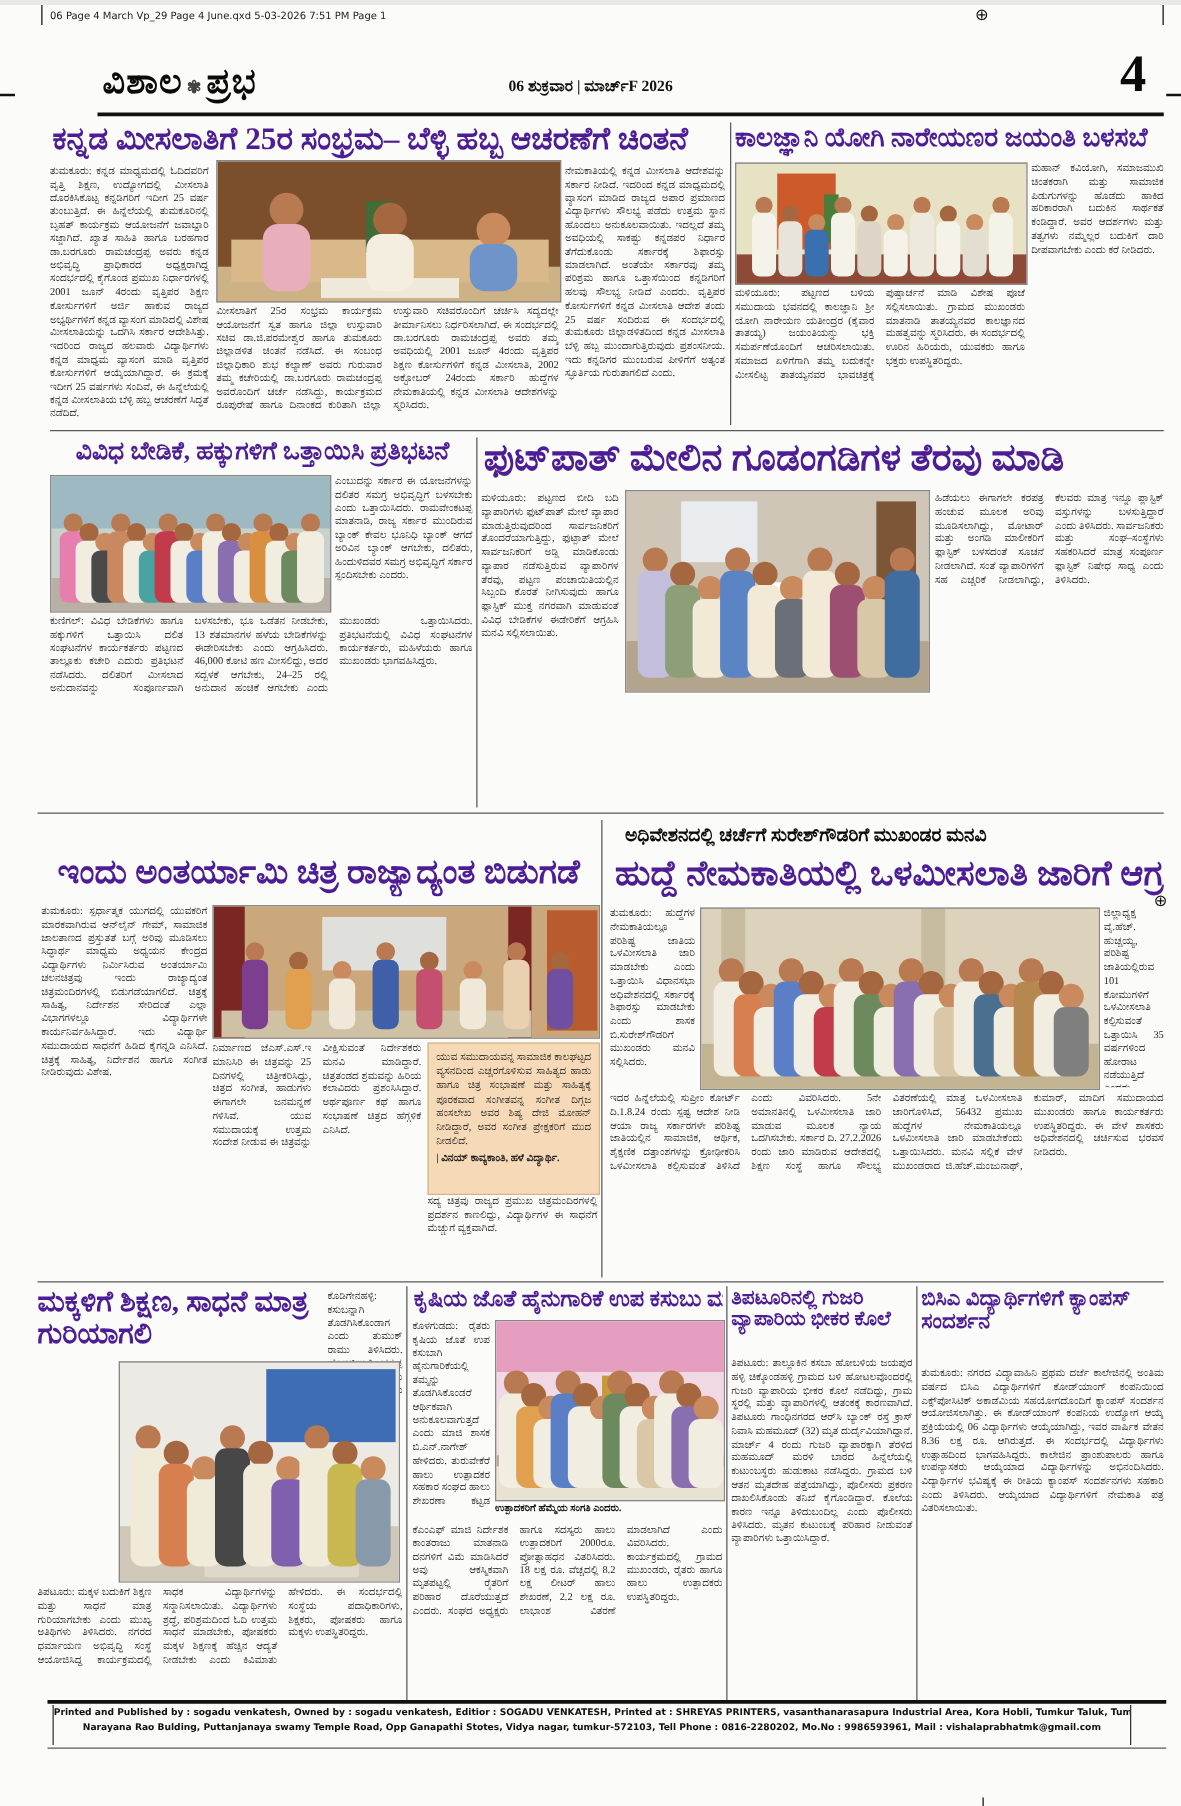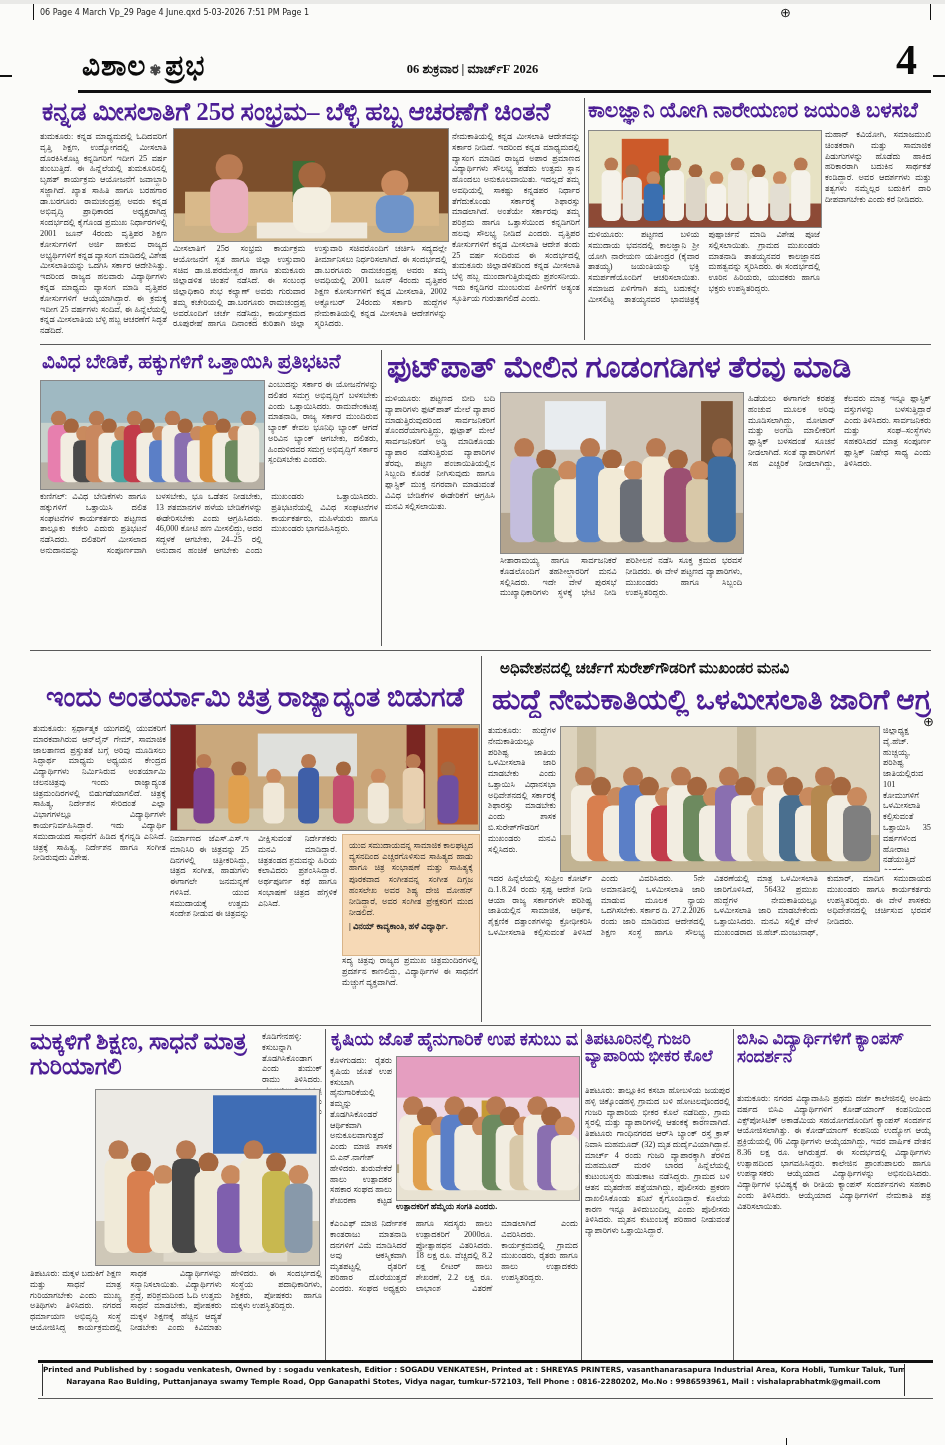--- a/index.html
+++ b/index.html
@@ -97,21 +97,21 @@
         <rect x="181.106" y="52.87100000000001" width="19.208" height="37.239999999999995" rx="6.174" fill="#e3ded2"></rect>
         <circle cx="211.77000000000004" cy="33.32" r="6.86" fill="#b97a52"></circle>
         <rect x="202.16600000000005" y="39.151" width="19.208" height="50.96" rx="6.174" fill="#f5f2ea"></rect>
       </svg></div>
   <div class="abs body-text" style="left:825px;top:126px;width:106px;height:210px;">ಮಹಾನ್ ಕವಿಯೋಗಿ, ಸಮಾಜಮುಖಿ ಚಿಂತಕರಾಗಿ ಮತ್ತು ಸಾಮಾಜಿಕ ಪಿಡುಗುಗಳನ್ನು ಹೊಡೆದು ಹಾಕಿದ ಹರಿಕಾರರಾಗಿ ಬದುಕಿನ ಸಾರ್ಥಕತೆ ಕಂಡಿದ್ದಾರೆ. ಅವರ ಆದರ್ಶಗಳು ಮತ್ತು ತತ್ವಗಳು ನಮ್ಮೆಲ್ಲರ ಬದುಕಿಗೆ ದಾರಿ ದೀಪವಾಗಬೇಕು ಎಂದು ಕರೆ ನೀಡಿದರು.</div>
   <div class="abs body-text cols-2" style="left:588px;top:226px;width:232px;height:110px;">ಮಳಿಯೂರು: ಪಟ್ಟಣದ ಬಳಿಯ ಸಮುದಾಯ ಭವನದಲ್ಲಿ ಕಾಲಜ್ಞಾನಿ ಶ್ರೀ ಯೋಗಿ ನಾರೇಯಣ ಯತೀಂದ್ರರ (ಕೈವಾರ ತಾತಯ್ಯ) ಜಯಂತಿಯನ್ನು ಭಕ್ತಿ ಸಮರ್ಪಣೆಯೊಂದಿಗೆ ಆಚರಿಸಲಾಯಿತು. ಸಮಾಜದ ಏಳಿಗೆಗಾಗಿ ತಮ್ಮ ಬದುಕನ್ನೇ ಮೀಸಲಿಟ್ಟ ತಾತಯ್ಯನವರ ಭಾವಚಿತ್ರಕ್ಕೆ ಪುಷ್ಪಾರ್ಚನೆ ಮಾಡಿ ವಿಶೇಷ ಪೂಜೆ ಸಲ್ಲಿಸಲಾಯಿತು. ಗ್ರಾಮದ ಮುಖಂಡರು ಮಾತನಾಡಿ ತಾತಯ್ಯನವರ ಕಾಲಜ್ಞಾನದ ಮಹತ್ವವನ್ನು ಸ್ಮರಿಸಿದರು. ಈ ಸಂದರ್ಭದಲ್ಲಿ ಊರಿನ ಹಿರಿಯರು, ಯುವಕರು ಹಾಗೂ ಭಕ್ತರು ಉಪಸ್ಥಿತರಿದ್ದರು.</div>
 
   <div class="abs divider-v" style="left:584px;top:94px;height:242px;"></div>
   <div class="abs divider-h" style="left:40px;top:340px;width:891px;"></div>
 
-  <div class="abs headline" style="left:42px;top:347px;width:336px;height:26px;font-size:20px;">ವಿವಿಧ ಬೇಡಿಕೆ, ಹಕ್ಕುಗಳಿಗೆ ಒತ್ತಾಯಿಸಿ ಪ್ರತಿಭಟನೆ</div>
+  <div class="abs headline" style="left:42px;top:347px;width:336px;height:26px;font-size:20px;text-align:center;">ವಿವಿಧ ಬೇಡಿಕೆ, ಹಕ್ಕುಗಳಿಗೆ ಒತ್ತಾಯಿಸಿ ಪ್ರತಿಭಟನೆ</div>
   <div class="abs photo" style="left:40px;top:376px;width:223px;height:108px;"><svg xmlns="http://www.w3.org/2000/svg" width="225" height="110">
         <rect width="225" height="110" fill="#c8d2cc"></rect>
         <rect y="81.4" width="225" height="28.6" fill="#b7b0a4"></rect>
         <rect x="0" y="0" width="225" height="41.8" fill="#9fb9c2"></rect>
         <rect x="83.25" y="63.8" width="24.75" height="24.2" fill="#d03c34"></rect>
         <rect x="74.25" y="59.400000000000006" width="11.25" height="14.3" fill="#2b4ea0"></rect>
         <circle cx="17.578125" cy="37.400000000000006" r="7.700000000000001" fill="#b97a52"></circle>
         <rect x="6.798124999999999" y="43.94500000000001" width="21.560000000000002" height="57.2" rx="6.9300000000000015" fill="#e77fae"></rect>
         <circle cx="30.234375000000004" cy="45.1" r="7.700000000000001" fill="#a5673f"></circle>
         <rect x="19.454375000000002" y="51.645" width="21.560000000000002" height="49.50000000000001" rx="6.9300000000000015" fill="#f2ede1"></rect>
@@ -170,21 +170,20 @@
         <circle cx="154.94000000000003" cy="55.080000000000005" r="10" fill="#b97a52"></circle>
         <rect x="140.94000000000003" y="63.580000000000005" width="28" height="85.57999999999998" rx="9" fill="#f2ead6"></rect>
         <circle cx="176.90000000000003" cy="66.42" r="10" fill="#a5673f"></circle>
         <rect x="162.90000000000003" y="74.92" width="28" height="74.24" rx="9" fill="#9c4f72"></rect>
         <circle cx="198.86" cy="77.76" r="10" fill="#c98a5e"></circle>
         <rect x="184.86" y="86.26" width="28" height="62.89999999999999" rx="9" fill="#d8c8a8"></rect>
         <circle cx="220.82000000000002" cy="55.080000000000005" r="10" fill="#b97a52"></circle>
         <rect x="206.82000000000002" y="63.580000000000005" width="28" height="85.57999999999998" rx="9" fill="#3f6d9f"></rect>
       </svg></div>
   <div class="abs body-text cols-2" style="left:748px;top:390px;width:183px;height:250px;">ಹಿಡೆಯಲು ಈಗಾಗಲೇ ಕರಪತ್ರ ಹಂಚುವ ಮೂಲಕ ಅರಿವು ಮೂಡಿಸಲಾಗಿದ್ದು, ಮೋಟಾರ್ ಮತ್ತು ಅಂಗಡಿ ಮಾಲೀಕರಿಗೆ ಪ್ಲಾಸ್ಟಿಕ್ ಬಳಸದಂತೆ ಸೂಚನೆ ನೀಡಲಾಗಿದೆ. ಸಂತೆ ವ್ಯಾಪಾರಿಗಳಿಗೆ ಸಹ ಎಚ್ಚರಿಕೆ ನೀಡಲಾಗಿದ್ದು, ಕೆಲವರು ಮಾತ್ರ ಇನ್ನೂ ಪ್ಲಾಸ್ಟಿಕ್ ವಸ್ತುಗಳನ್ನು ಬಳಸುತ್ತಿದ್ದಾರೆ ಎಂದು ತಿಳಿಸಿದರು. ಸಾರ್ವಜನಿಕರು ಮತ್ತು ಸಂಘ–ಸಂಸ್ಥೆಗಳು ಸಹಕರಿಸಿದರೆ ಮಾತ್ರ ಸಂಪೂರ್ಣ ಪ್ಲಾಸ್ಟಿಕ್ ನಿಷೇಧ ಸಾಧ್ಯ ಎಂದು ತಿಳಿಸಿದರು.</div>
-  <div class="abs body-text cols-2" style="left:500px;top:552px;width:242px;height:88px;">ಸೀತಾರಾಮಯ್ಯ ಹಾಗೂ ಸಾರ್ವಜನಿಕರೆ ಕೊಡಲೊಂದಿಗೆ ತಹಶೀಲ್ದಾರರಿಗೆ ಮನವಿ ಸಲ್ಲಿಸಿದರು. ಇದೇ ವೇಳೆ ಪುರಸಭೆ ಮುಖ್ಯಾಧಿಕಾರಿಗಳು ಸ್ಥಳಕ್ಕೆ ಭೇಟಿ ನೀಡಿ ಪರಿಶೀಲನೆ ನಡೆಸಿ ಸೂಕ್ತ ಕ್ರಮದ ಭರವಸೆ ನೀಡಿದರು. ಈ ವೇಳೆ ಪಟ್ಟಣದ ವ್ಯಾಪಾರಿಗಳು, ಮುಖಂಡರು ಹಾಗೂ ಸಿಬ್ಬಂದಿ ಉಪಸ್ಥಿತರಿದ್ದರು.</div>
 
   <div class="abs divider-v" style="left:381px;top:346px;height:296px;"></div>
   <div class="abs divider-h" style="left:30px;top:646px;width:901px;"></div>
 
   <div class="abs headline" style="left:46px;top:679px;width:432px;height:34px;font-size:27px;">ಇಂದು ಅಂತರ್ಯಾಮಿ ಚಿತ್ರ ರಾಜ್ಯಾದ್ಯಂತ ಬಿಡುಗಡೆ</div>
   <div class="abs body-text" style="left:33px;top:720px;width:133px;height:296px;">ತುಮಕೂರು: ಸ್ಪರ್ಧಾತ್ಮಕ ಯುಗದಲ್ಲಿ ಯುವಕರಿಗೆ ಮಾರಕವಾಗಿರುವ ಆನ್‌ಲೈನ್ ಗೇಮ್, ಸಾಮಾಜಿಕ ಜಾಲತಾಣದ ಪ್ರಸ್ತುತತೆ ಬಗ್ಗೆ ಅರಿವು ಮೂಡಿಸಲು ಸಿದ್ಧಾರ್ಥ ಮಾಧ್ಯಮ ಅಧ್ಯಯನ ಕೇಂದ್ರದ ವಿದ್ಯಾರ್ಥಿಗಳು ನಿರ್ಮಿಸಿರುವ ಅಂತರ್ಯಾಮಿ ಚಲನಚಿತ್ರವು ಇಂದು ರಾಜ್ಯಾದ್ಯಂತ ಚಿತ್ರಮಂದಿರಗಳಲ್ಲಿ ಬಿಡುಗಡೆಯಾಗಲಿದೆ. ಚಿತ್ರಕ್ಕೆ ಸಾಹಿತ್ಯ, ನಿರ್ದೇಶನ ಸೇರಿದಂತೆ ಎಲ್ಲಾ ವಿಭಾಗಗಳಲ್ಲೂ ವಿದ್ಯಾರ್ಥಿಗಳೇ ಕಾರ್ಯನಿರ್ವಹಿಸಿದ್ದಾರೆ. ಇದು ವಿದ್ಯಾರ್ಥಿ ಸಮುದಾಯದ ಸಾಧನೆಗೆ ಹಿಡಿದ ಕೈಗನ್ನಡಿ ಎನಿಸಿದೆ. ಚಿತ್ರಕ್ಕೆ ಸಾಹಿತ್ಯ, ನಿರ್ದೇಶನ ಹಾಗೂ ಸಂಗೀತ ನೀಡಿರುವುದು ವಿಶೇಷ.</div>
   <div class="abs photo" style="left:170px;top:720px;width:308px;height:105px;"><svg xmlns="http://www.w3.org/2000/svg" width="310" height="107">
         <rect width="310" height="107" fill="#caa87c"></rect>
         <rect x="0" y="0" width="24.8" height="107" fill="#7a2622"></rect>
         <rect x="235.6" y="0" width="18.599999999999998" height="107" fill="#7a2622"></rect>

